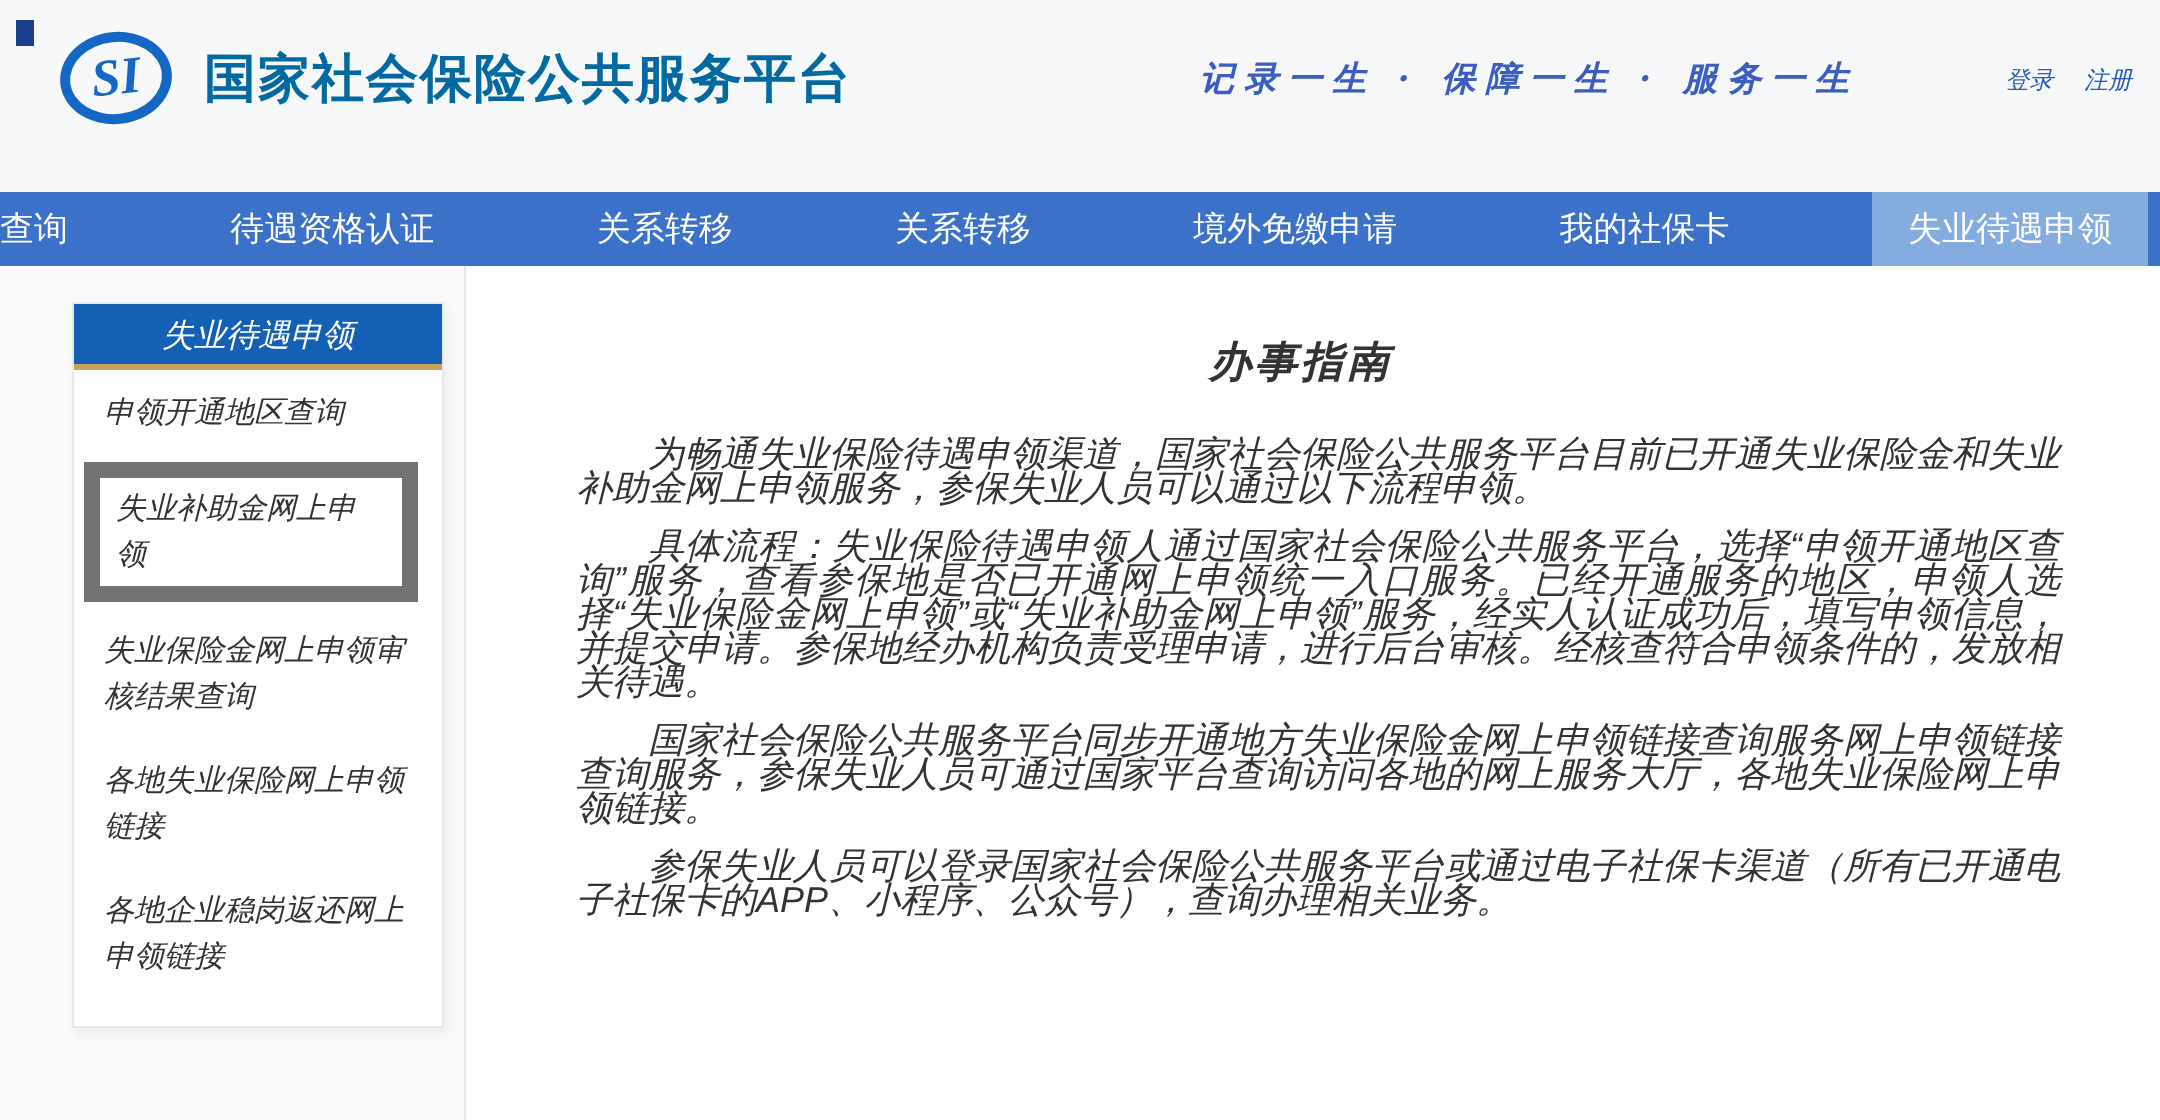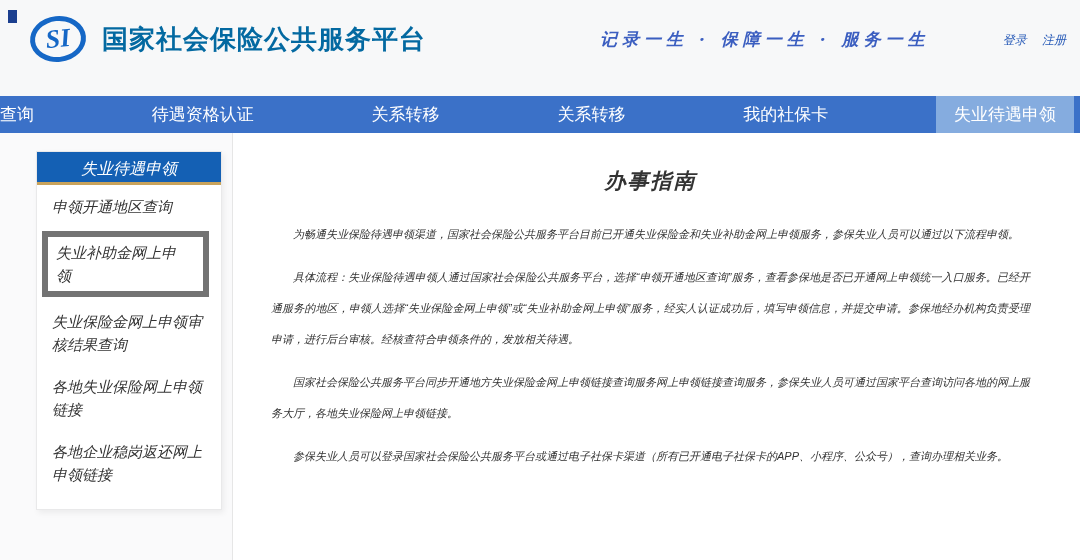--- a/index.html
+++ b/index.html
@@ -94,26 +94,27 @@
     border-left: 1px solid #e6e6e6;
     padding: 34px 50px 20px 38px;
   }
   .content-title {
     text-align: center;
     font-size: 21px; font-weight: bold; color: #333;
     margin-bottom: 24px;
     letter-spacing: 2px;
   }
   .content-panel p {
-    font-size: 11px;
-    line-height: 31px;
+    font-size: 18px;
+    line-height: 17px;
     text-indent: 2em;
     text-align: justify;
     color: #333;
     margin-bottom: 12px;
+    margin-left: 17px;
   }
 
   
   .sidebar {
     position: absolute; left: 36px; top: 18px;
     width: 186px;
     background: #ffffff;
     border: 1px solid #e9e9ea;
     box-shadow: 2px 3px 6px rgba(0,0,0,0.06);
     padding-bottom: 14px;
@@ -129,21 +130,21 @@
   }
   .side-item {
     font-size: 15px;
     color: #333;
     padding: 10px 12px 9px 15px;
     line-height: 23px;
     cursor: pointer;
   }
   .side-item .red-box {
     display: inline-block;
-    border: 6px solid #737373;
+    border: 8px solid #737373;
     padding: 4px 20px 4px 8px;
     margin: -6px 0 -6px -10px;
   }
 </style>
 </head>
 <body>
 
 <div class="top-header">
   <div class="edge-fragment"></div>
   <div class="brand">
@@ -155,20 +156,21 @@
     <a>登录</a>
     <a>注册</a>
   </div>
 </div>
 
 <div class="nav">
   <div class="nav-item">查询</div>
   <div class="nav-item">待遇资格认证</div>
   <div class="nav-item">关系转移</div>
   <div class="nav-item">关系转移</div>
+  <div class="nav-item">境外免缴申请</div>
   <div class="nav-item">我的社保卡</div>
   <div class="nav-item active">失业待遇申领</div>
 </div>
 
 <div class="page">
   <div class="page-left-bg"></div>
 
   <div class="content-panel">
     <div class="content-title">办事指南</div>
     <p>为畅通失业保险待遇申领渠道，国家社会保险公共服务平台目前已开通失业保险金和失业补助金网上申领服务，参保失业人员可以通过以下流程申领。</p>

